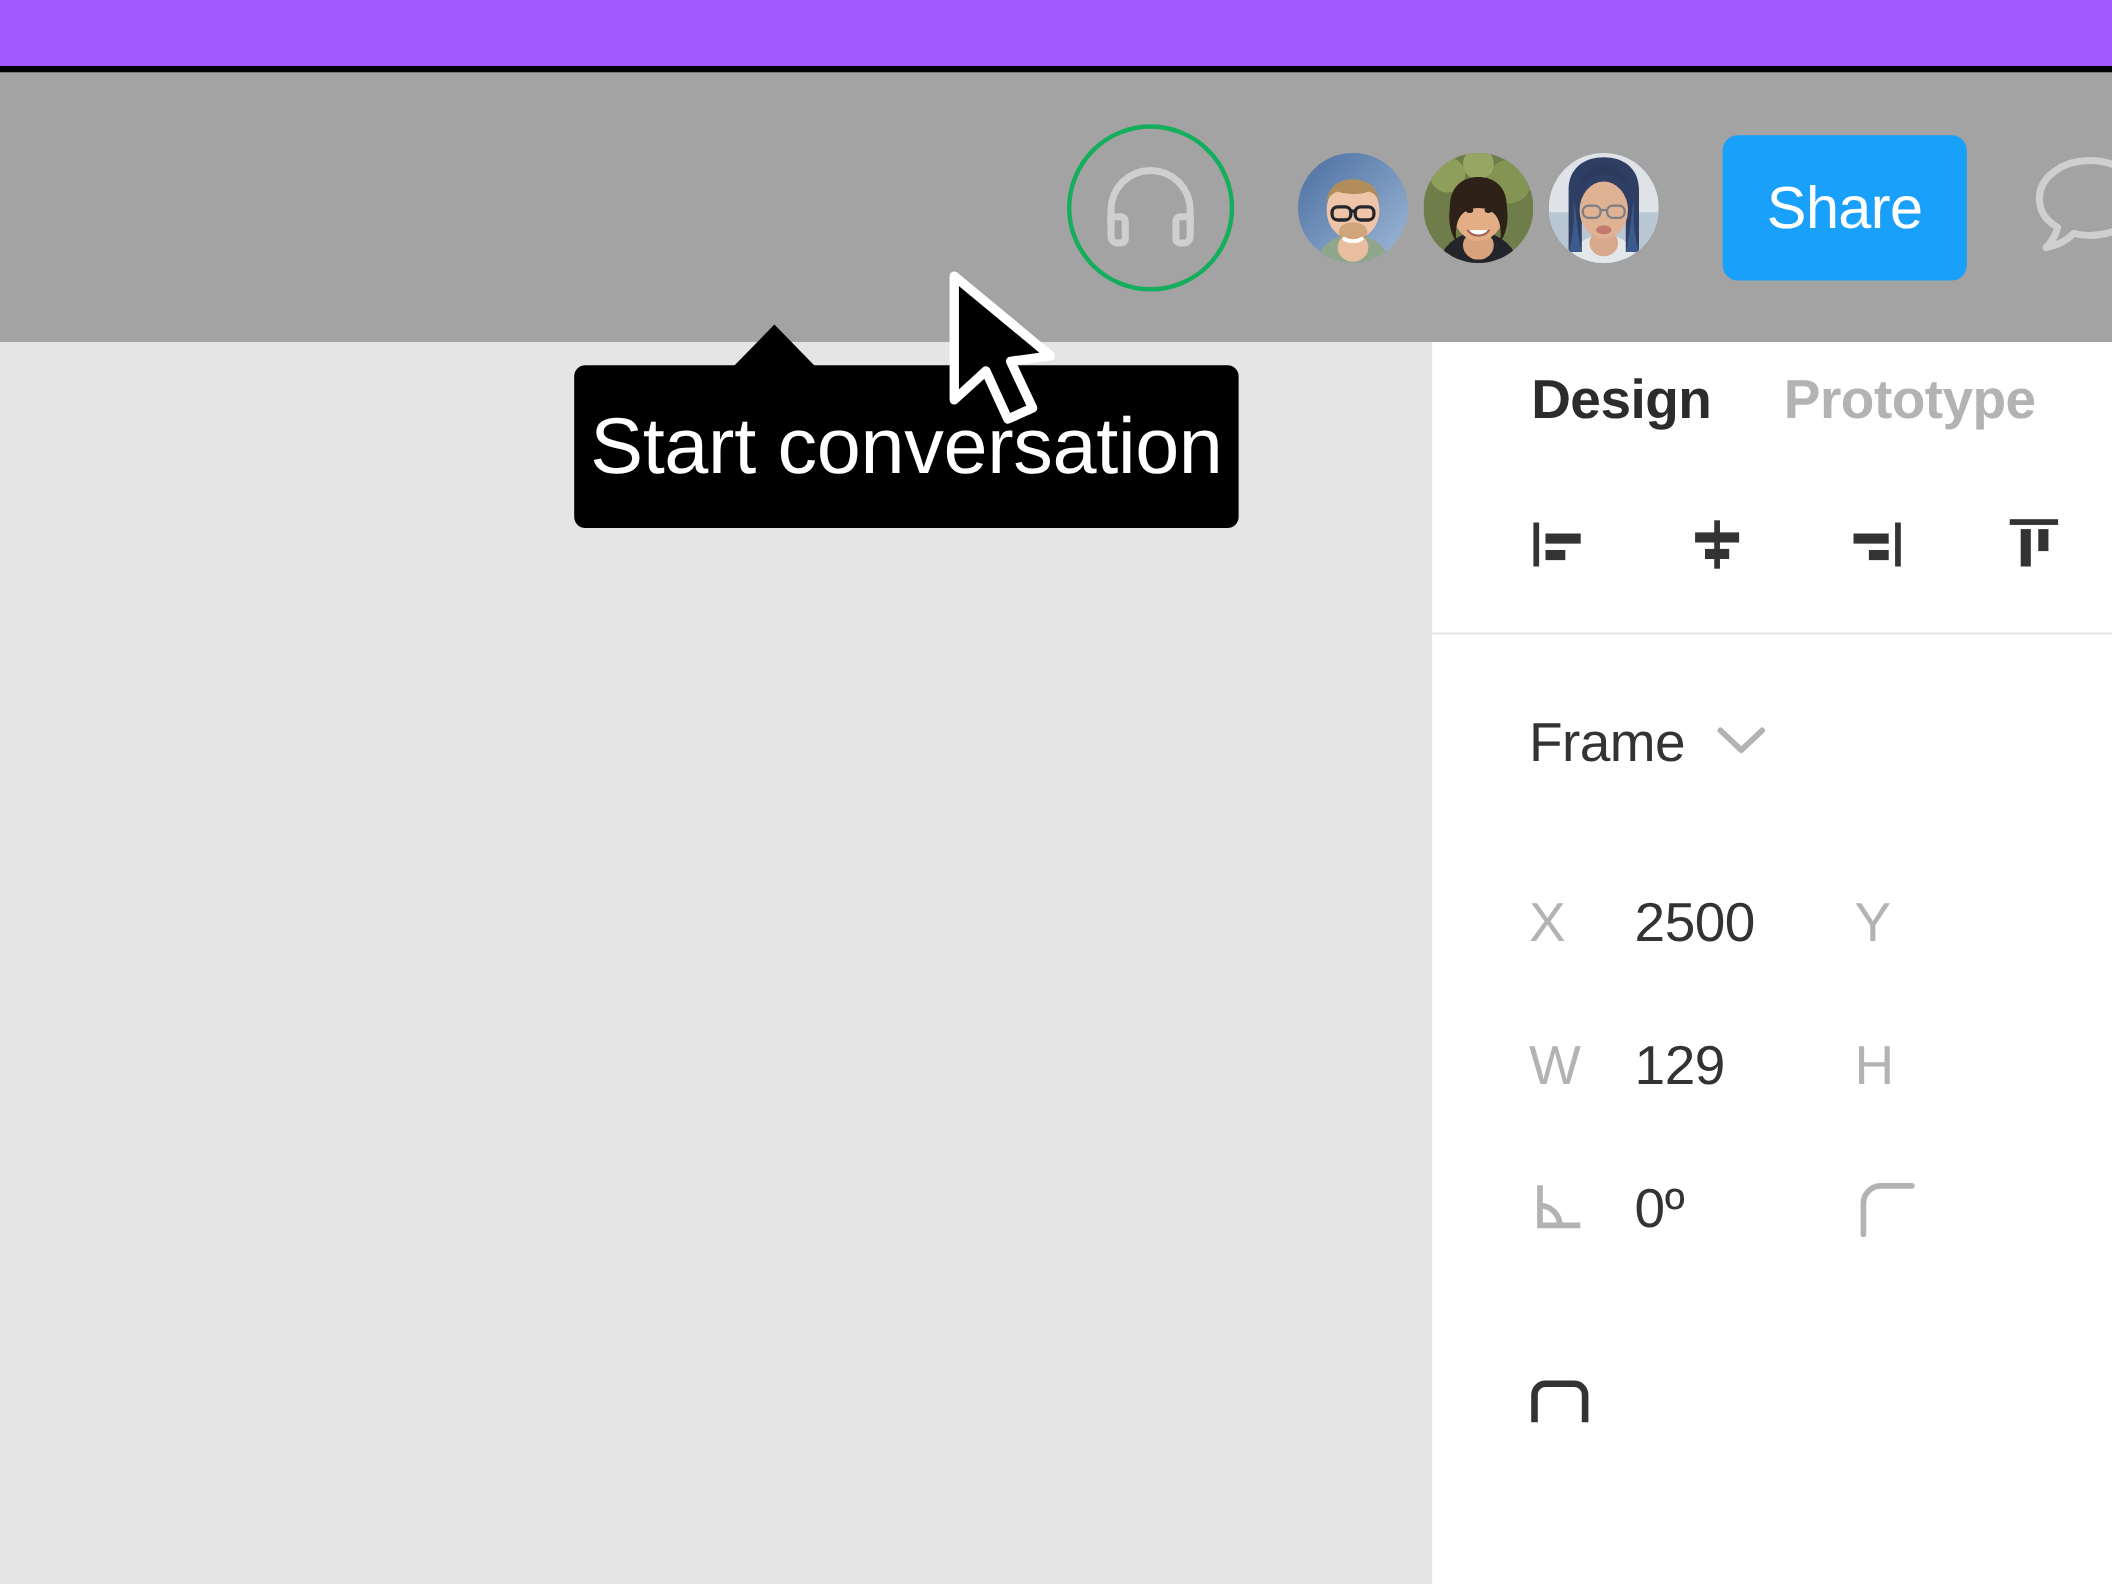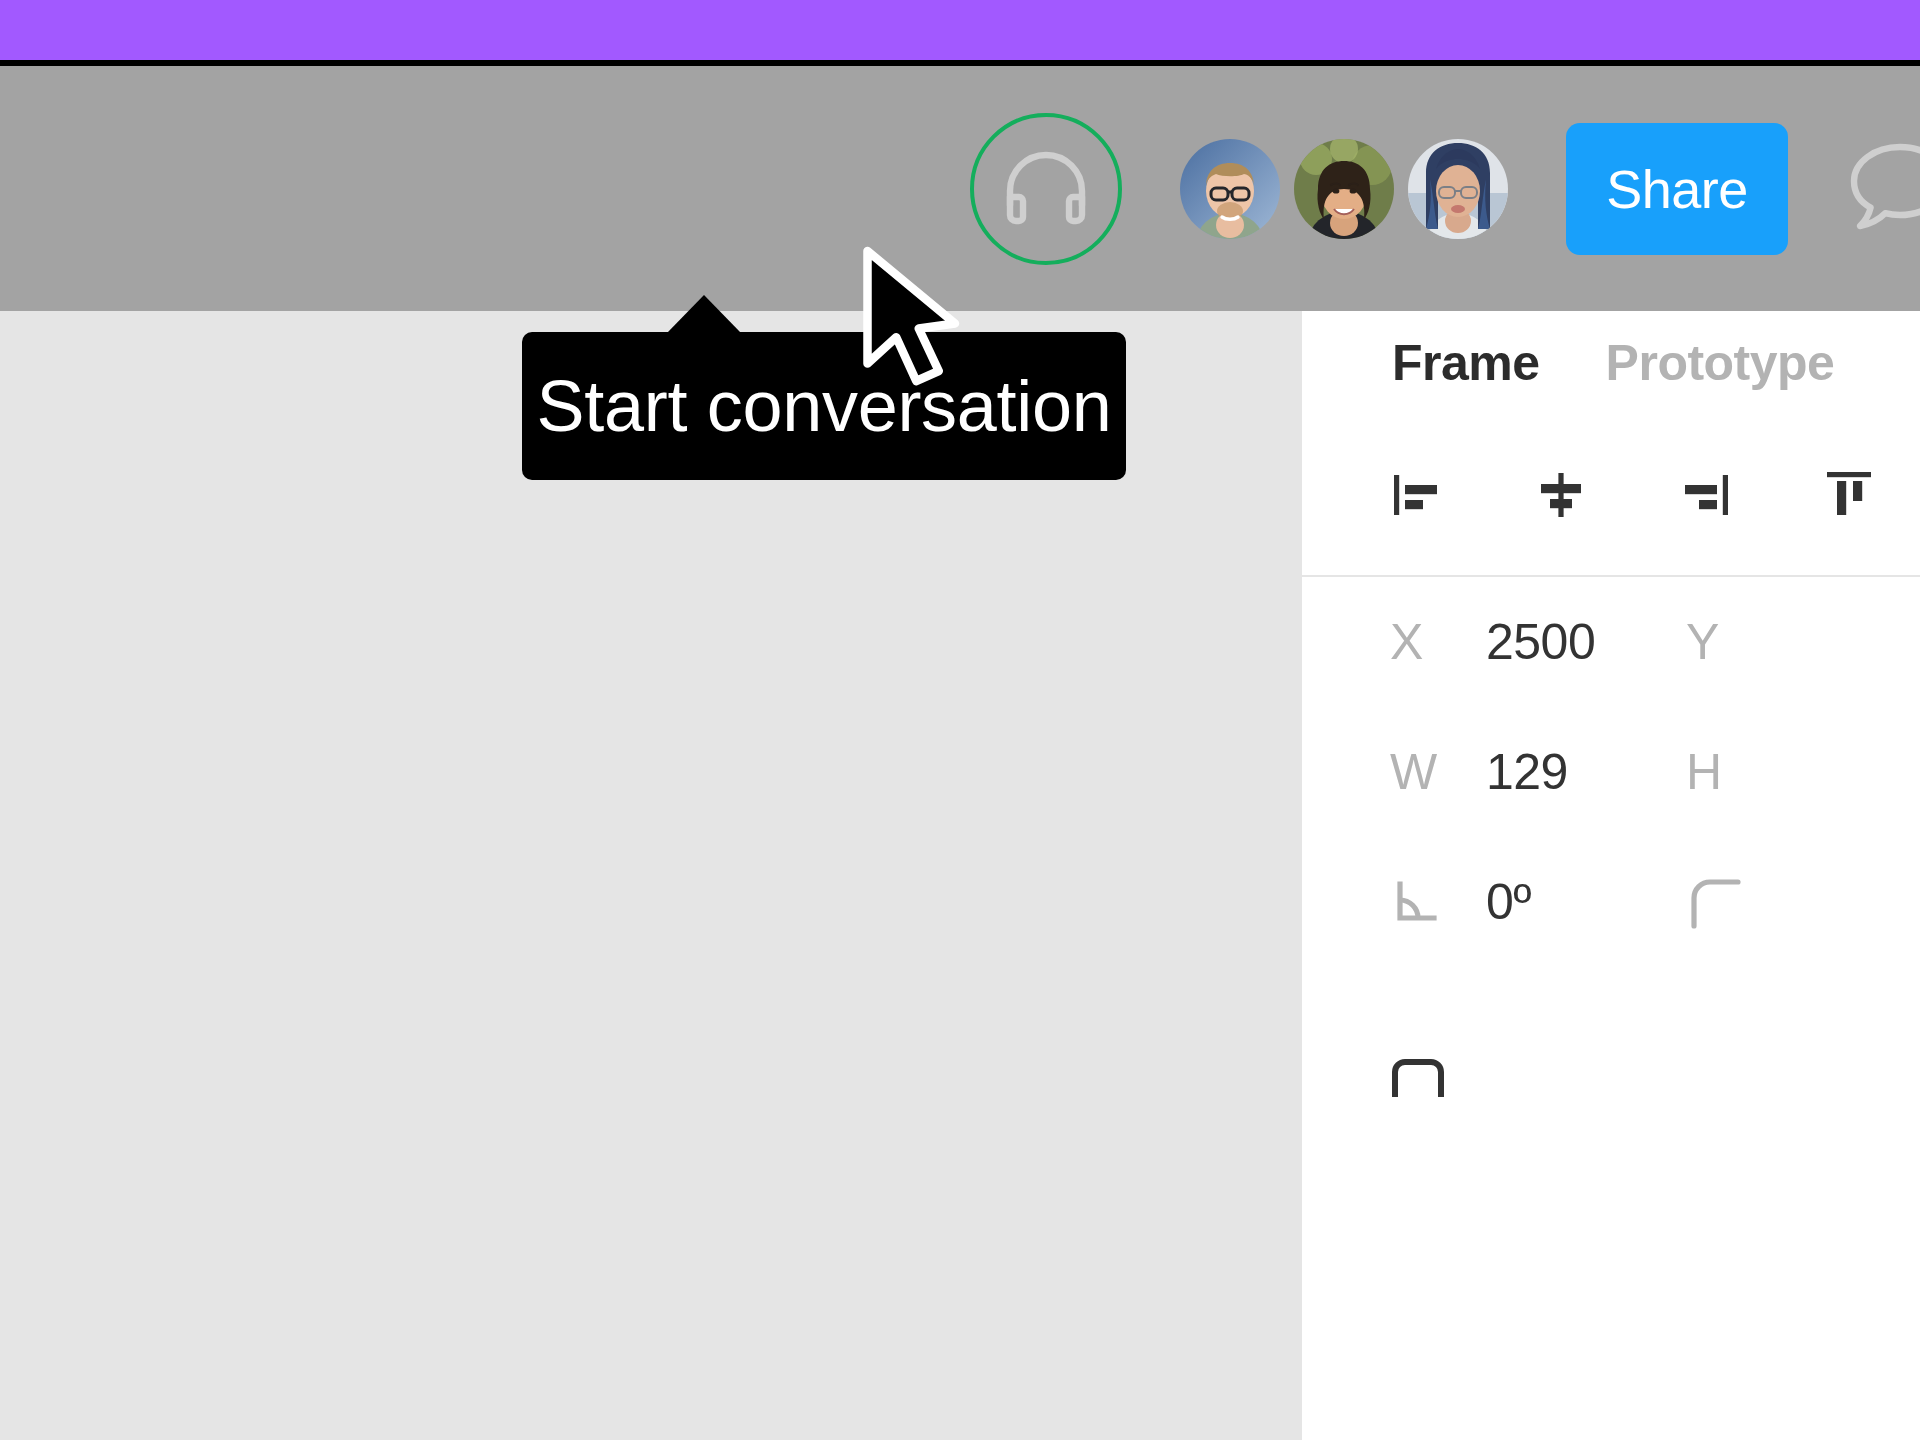--- a/index.html
+++ b/index.html
@@ -303,21 +303,21 @@
 
   <div class="cursor">
     <svg width="110" height="150" viewBox="0 0 44 60" fill="none">
       <path d="M3 2 L3 47 L14.5 36.5 L22.5 54 L31.5 50 L23.5 33 L38 31 Z" fill="#000000" stroke="#ffffff" stroke-width="3.4" stroke-linejoin="round"></path>
     </svg>
   </div>
 
   <div class="panel">
 
     <div class="panel-tabs">
-      <span class="tab active">Frame</span>
+      <span class="tab active">Design</span>
       <span class="tab inactive">Prototype</span>
     </div>
 
     <div class="align-row">
       <div class="align-btn">
         <svg width="60" height="60" viewBox="0 0 30 30">
           <rect x="3.5" y="5" width="2.6" height="20" fill="#333"></rect>
           <rect x="9" y="10" width="16" height="4.6" fill="#333"></rect>
           <rect x="9" y="17.5" width="9" height="4.6" fill="#333"></rect>
         </svg>
@@ -340,20 +340,28 @@
         <svg width="60" height="60" viewBox="0 0 30 30">
           <rect x="4" y="3.5" width="22" height="2.6" fill="#333"></rect>
           <rect x="9" y="8" width="4.6" height="17" fill="#333"></rect>
           <rect x="17" y="8" width="4.6" height="10" fill="#333"></rect>
         </svg>
       </div>
     </div>
 
     <div class="panel-divider"></div>
 
+    <div class="section-head">
+      <span class="section-title">Frame</span>
+      <span>
+        <svg width="46" height="30" viewBox="0 0 23 15">
+          <path d="M2 3 L11.5 12 L21 3" stroke="#b3b3b3" stroke-width="2.6" fill="none" stroke-linecap="round" stroke-linejoin="round"></path>
+        </svg>
+      </span>
+    </div>
 
     <div class="prop-row">
       <div class="prop-cell">
         <span class="prop-label">X</span>
         <span class="prop-value">2500</span>
       </div>
       <div class="prop-cell">
         <span class="prop-label">Y</span>
       </div>
     </div>

